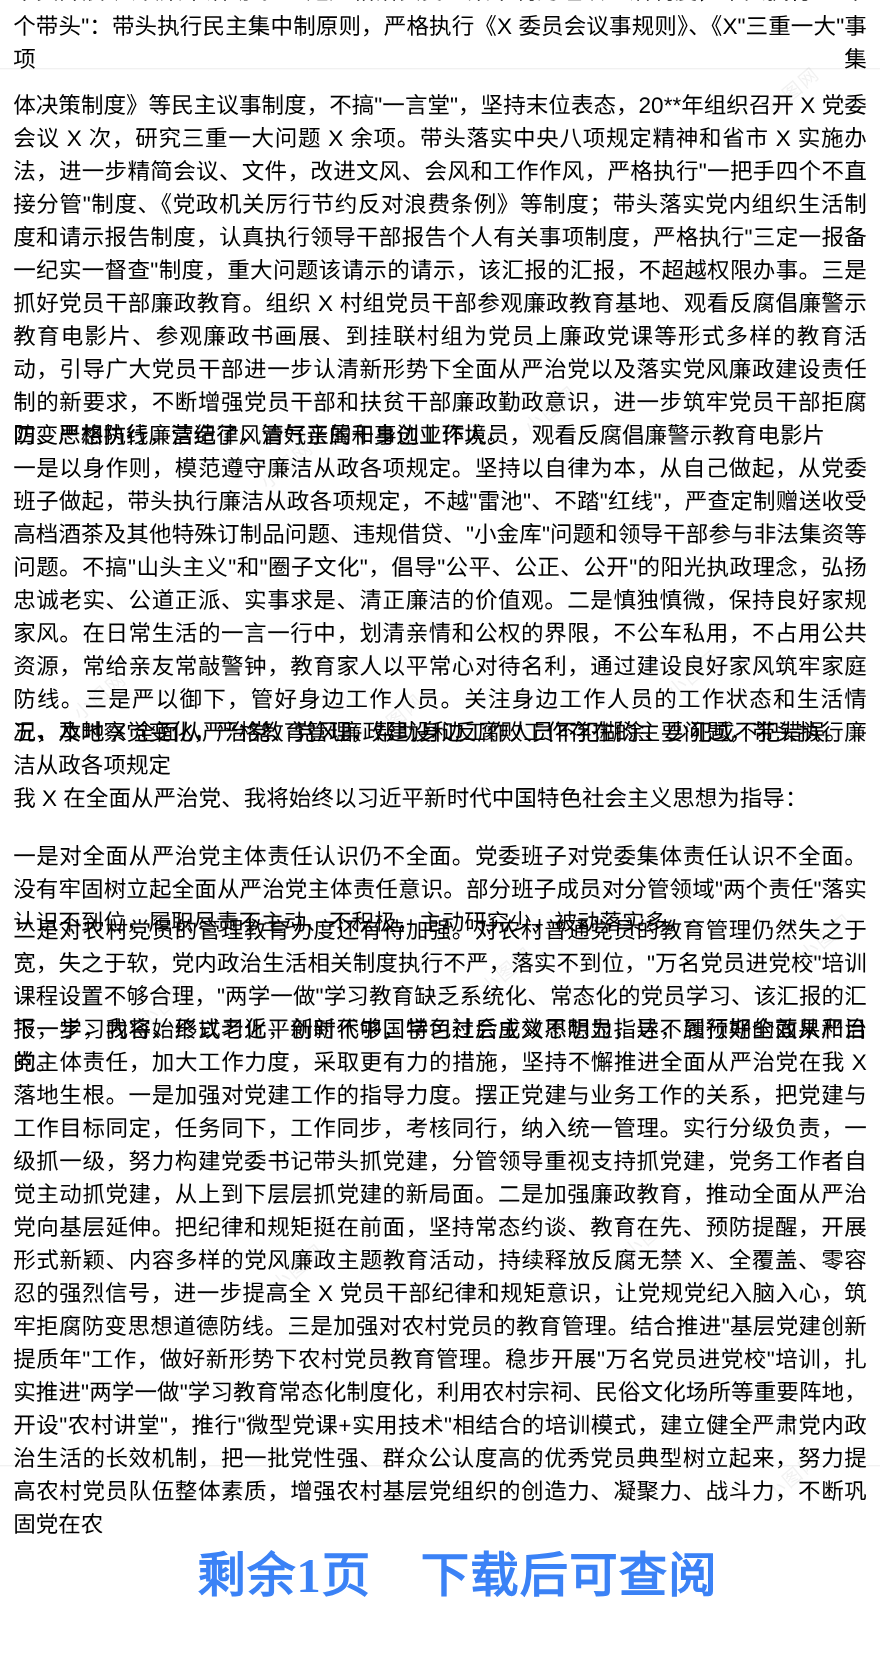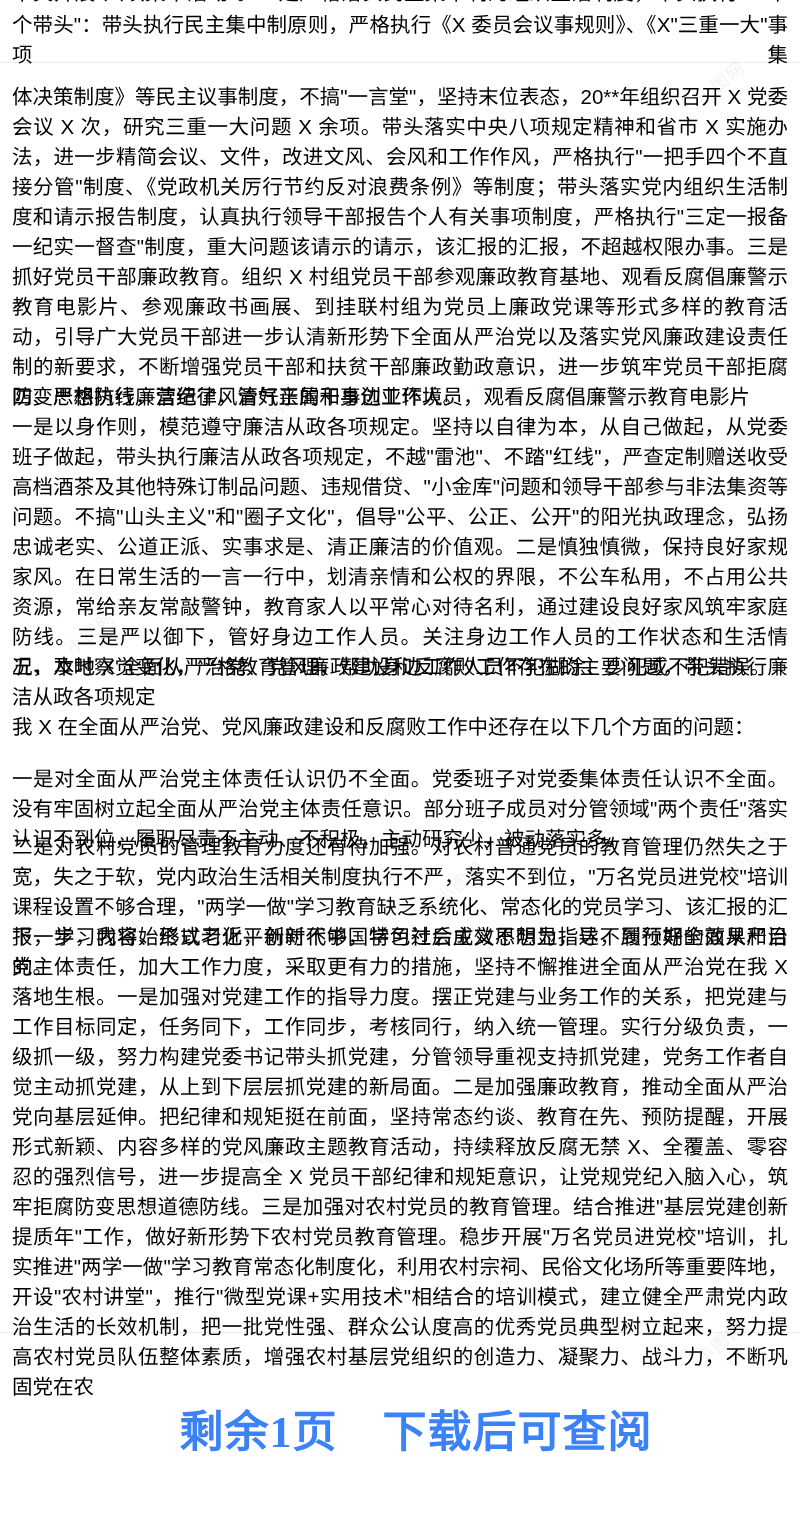--- a/index.html
+++ b/index.html
@@ -127,21 +127,21 @@
     <div class="page-break" style="top:62px;"></div>
 
     <div class="para lastline-left" style="top:82px;">体决策制度》等民主议事制度，不搞"一言堂"，坚持末位表态，20**年组织召开 X 党委会议 X 次，研究三重一大问题 X 余项。带头落实中央八项规定精神和省市 X 实施办法，进一步精简会议、文件，改进文风、会风和工作作风，严格执行"一把手四个不直接分管"制度、《党政机关厉行节约反对浪费条例》等制度；带头落实党内组织生活制度和请示报告制度，认真执行领导干部报告个人有关事项制度，严格执行"三定一报备一纪实一督查"制度，重大问题该请示的请示，该汇报的汇报，不超越权限办事。三是抓好党员干部廉政教育。组织 X 村组党员干部参观廉政教育基地、观看反腐倡廉警示教育电影片、参观廉政书画展、到挂联村组为党员上廉政党课等形式多样的教育活动，引导广大党员干部进一步认清新形势下全面从严治党以及落实党风廉政建设责任制的新要求，不断增强党员干部和扶贫干部廉政勤政意识，进一步筑牢党员干部拒腐防变思想防线，营造了风清气正的干事创业环境。</div>
 
     <div class="para lastline-left" style="top:382px;">四、严格执行廉洁纪律，管好亲属和身边工作人员，观看反腐倡廉警示教育电影片</div>
 
     <div class="para lastline-left" style="top:412px;">一是以身作则，模范遵守廉洁从政各项规定。坚持以自律为本，从自己做起，从党委班子做起，带头执行廉洁从政各项规定，不越"雷池"、不踏"红线"，严查定制赠送收受高档酒茶及其他特殊订制品问题、违规借贷、"小金库"问题和领导干部参与非法集资等问题。不搞"山头主义"和"圈子文化"，倡导"公平、公正、公开"的阳光执政理念，弘扬忠诚老实、公道正派、实事求是、清正廉洁的价值观。二是慎独慎微，保持良好家规家风。在日常生活的一言一行中，划清亲情和公权的界限，不公车私用，不占用公共资源，常给亲友常敲警钟，教育家人以平常心对待名利，通过建设良好家风筑牢家庭防线。三是严以御下，管好身边工作人员。关注身边工作人员的工作状态和生活情况，及时察觉变化，严格教育管理，帮助身边工作人员不犯糊涂、少犯或不犯错误。</div>
 
     <div class="para lastline-left" style="top:652px;">五、本地 X 全面从严治党、党风廉政建设和反腐败工作存在的主要问题，带头执行廉洁从政各项规定</div>
 
-    <div class="para lastline-left" style="top:712px;">我 X 在全面从严治党、党风廉政建设和反腐败工作中还存在以下几个方面的问题：</div>
+    <div class="para lastline-left" style="top:712px;">我 X 在全面从严治党、我将始终以习近平新时代中国特色社会主义思想为指导：</div>
 
     <div class="para lastline-left" style="top:764px;">一是对全面从严治党主体责任认识仍不全面。党委班子对党委集体责任认识不全面。没有牢固树立起全面从严治党主体责任意识。部分班子成员对分管领域"两个责任"落实认识不到位，履职尽责不主动、不积极，主动研究少，被动落实多。</div>
 
     <div class="para lastline-left" style="top:832px;">二是对农村党员的管理教育力度还有待加强。对农村普通党员的教育管理仍然失之于宽，失之于软，党内政治生活相关制度执行不严，落实不到位，"万名党员进党校"培训课程设置不够合理，"两学一做"学习教育缺乏系统化、常态化的党员学习、该汇报的汇报，学习内容、形式老化，创新不够，学习过后成效不明显，达不到预期的效果和目的。</div>
 
     <div class="para lastline-left" style="top:922px;">下一步，我将始终以习近平新时代中国特色社会主义思想为指导，履行好全面从严治党主体责任，加大工作力度，采取更有力的措施，坚持不懈推进全面从严治党在我 X 落地生根。一是加强对党建工作的指导力度。摆正党建与业务工作的关系，把党建与工作目标同定，任务同下，工作同步，考核同行，纳入统一管理。实行分级负责，一级抓一级，努力构建党委书记带头抓党建，分管领导重视支持抓党建，党务工作者自觉主动抓党建，从上到下层层抓党建的新局面。二是加强廉政教育，推动全面从严治党向基层延伸。把纪律和规矩挺在前面，坚持常态约谈、教育在先、预防提醒，开展形式新颖、内容多样的党风廉政主题教育活动，持续释放反腐无禁 X、全覆盖、零容忍的强烈信号，进一步提高全 X 党员干部纪律和规矩意识，让党规党纪入脑入心，筑牢拒腐防变思想道德防线。三是加强对农村党员的教育管理。结合推进"基层党建创新提质年"工作，做好新形势下农村党员教育管理。稳步开展"万名党员进党校"培训，扎实推进"两学一做"学习教育常态化制度化，利用农村宗祠、民俗文化场所等重要阵地，开设"农村讲堂"，推行"微型党课+实用技术"相结合的培训模式，建立健全严肃党内政治生活的长效机制，把一批党性强、群众公认度高的优秀党员典型树立起来，努力提高农村党员队伍整体素质，增强农村基层党组织的创造力、凝聚力、战斗力，不断巩固党在农</div>
 
   </div>
 
   <div class="page-break" style="top:1332px;"></div>

